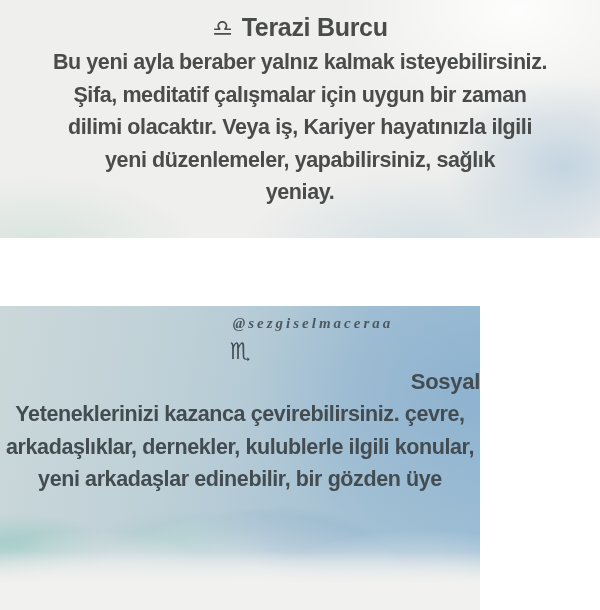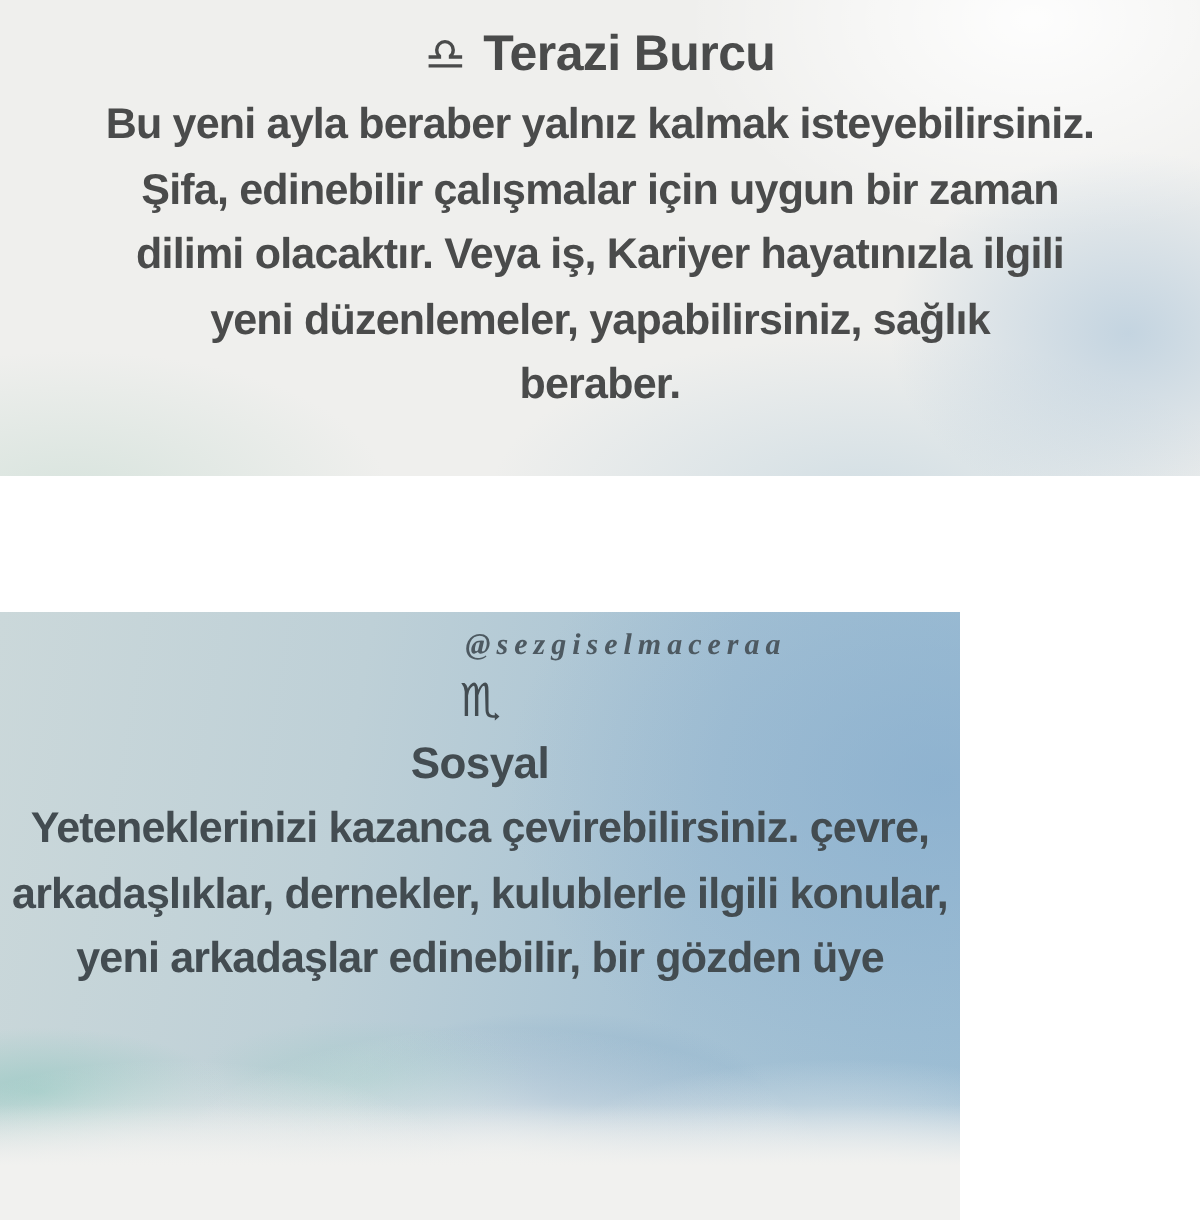--- a/index.html
+++ b/index.html
@@ -95,21 +95,21 @@
     letter-spacing: 3px;
     color: #4d5961;
     line-height: 20px;
   }
   .section-bottom .card-title-row {
     margin-top: 4px;
     color: #434c51;
   }
   .card-subtitle {
     margin-top: 1px;
-    text-align: center;
+    text-align: right;
     color: #434c51;
     font-size: 22px;
     font-weight: bold;
     letter-spacing: -0.3px;
     line-height: 32px;
   }
   .section-bottom .card-paragraph {
     margin-top: 0;
     color: #434c51;
   }
@@ -119,24 +119,24 @@
 
 <div class="canvas">
 
   <section class="section-top">
     <div class="card-title-row">
       <span class="zodiac-glyph">♎</span>
       <span>Terazi Burcu</span>
     </div>
     <div class="card-paragraph">
       <div class="card-line">Bu yeni ayla beraber yalnız kalmak isteyebilirsiniz.</div>
-      <div class="card-line">Şifa, edinebilir çalışmalar için uygun bir zaman</div>
+      <div class="card-line">Şifa, meditatif çalışmalar için uygun bir zaman</div>
       <div class="card-line">dilimi olacaktır. Veya iş, Kariyer hayatınızla ilgili</div>
       <div class="card-line">yeni düzenlemeler, yapabilirsiniz, sağlık</div>
-      <div class="card-line">beraber.</div>
+      <div class="card-line">yeniay.</div>
     </div>
   </section>
 
   <div class="separator-band"></div>
 
   <section class="section-bottom">
     <div class="watermark-handle">@sezgiselmaceraa</div>
     <div class="card-title-row">
       <span class="zodiac-glyph">♏</span>
     </div>

